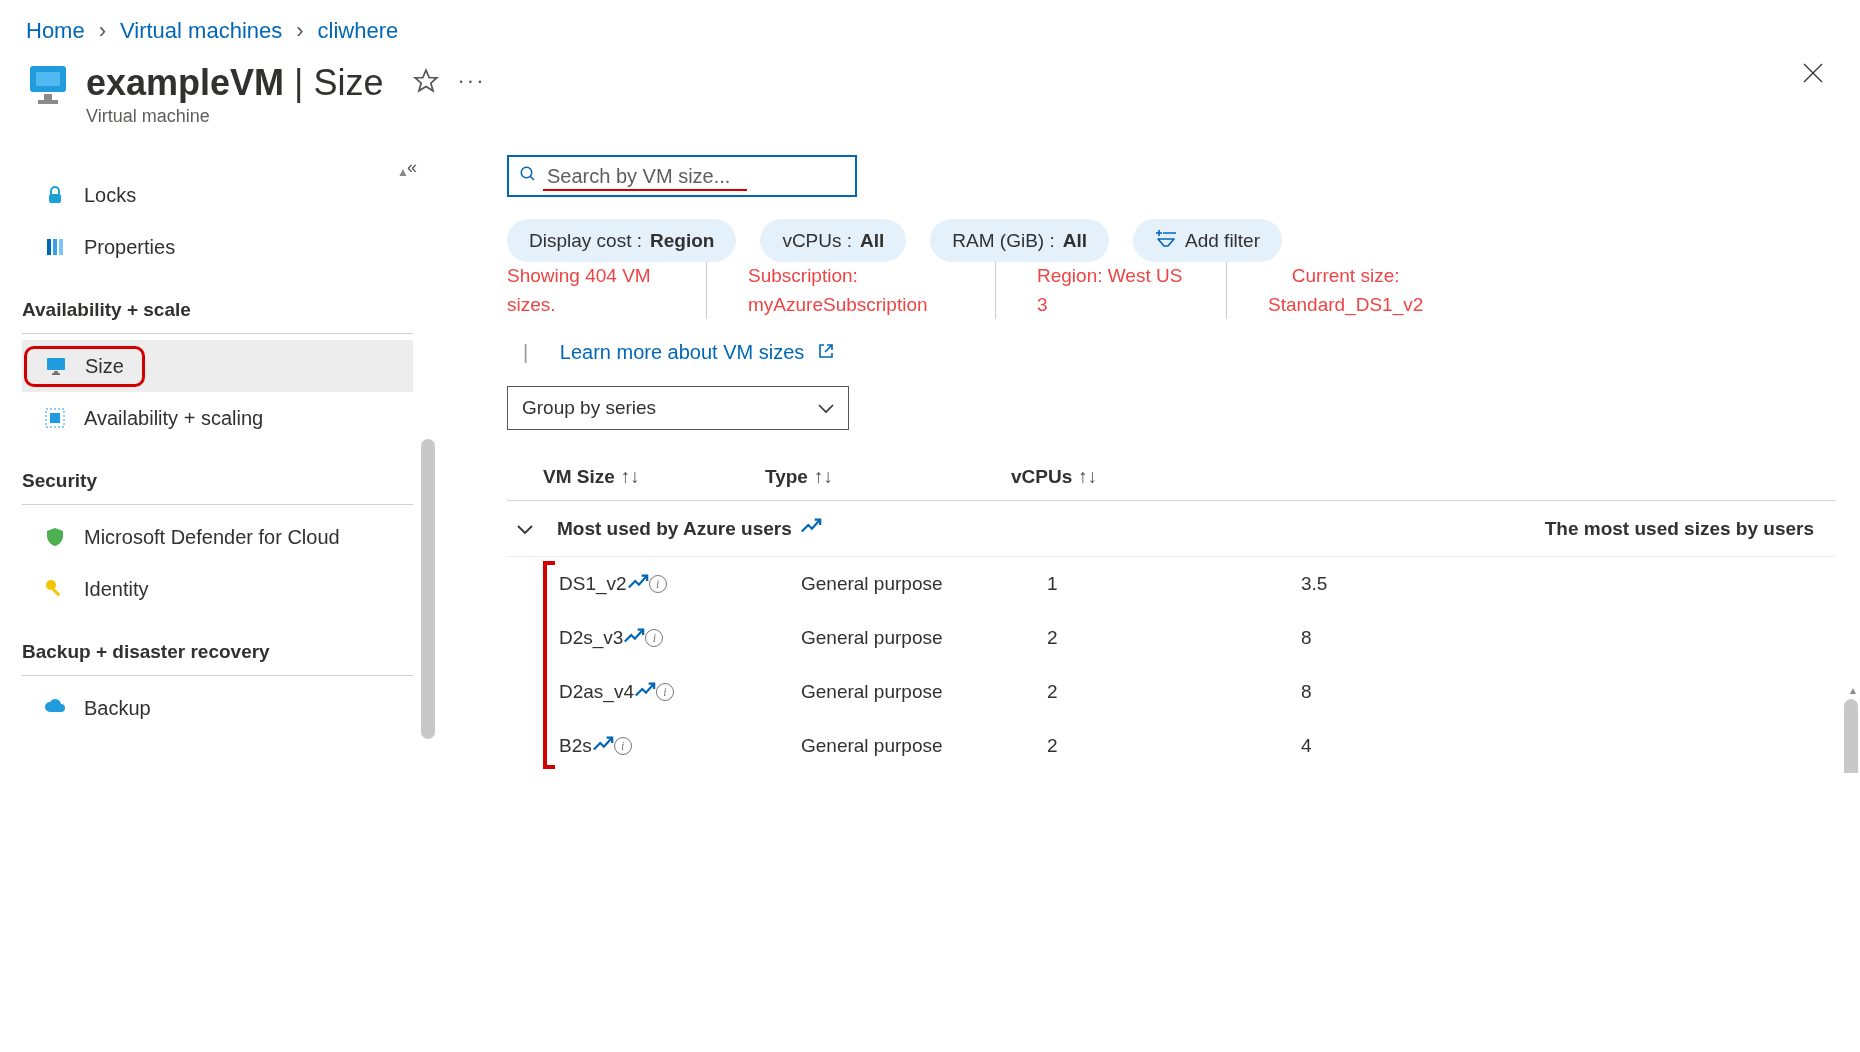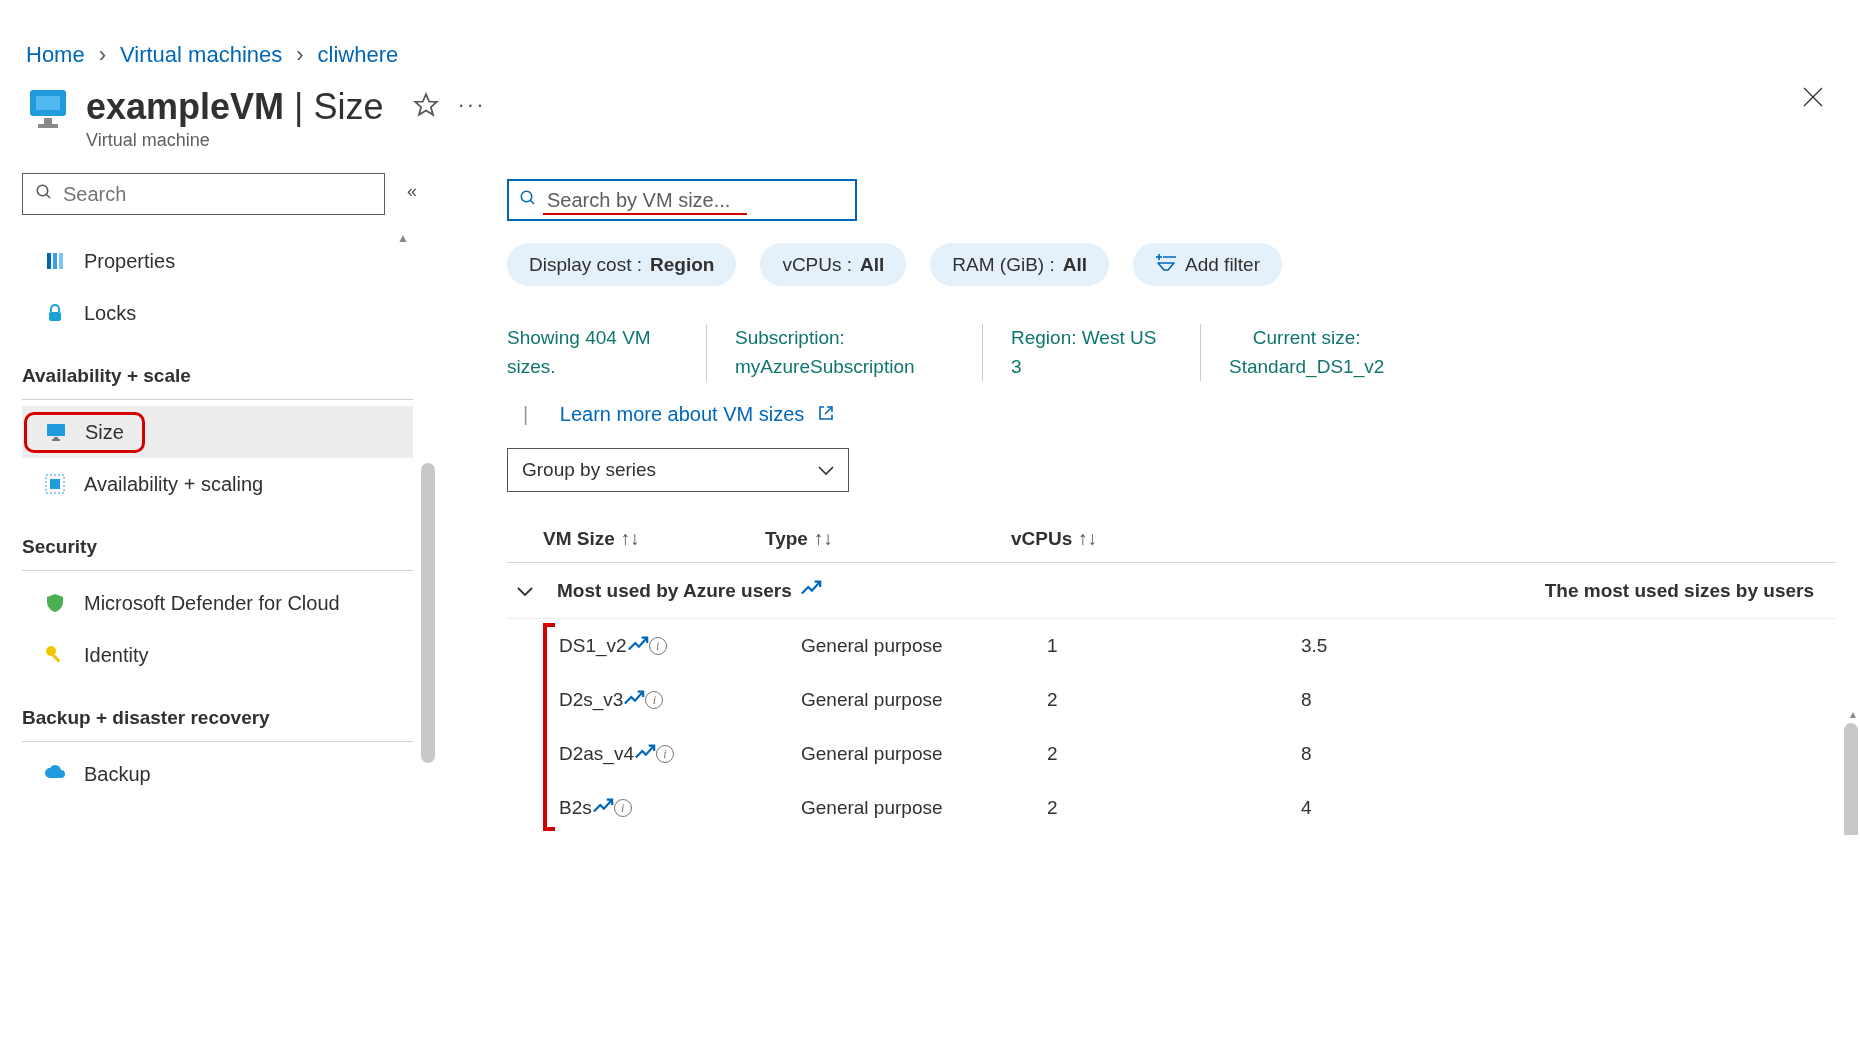--- a/index.html
+++ b/index.html
@@ -1,19 +1,19 @@
 <!DOCTYPE html>
 <html><head>
   <meta charset="utf-8">
   <style>
     * { box-sizing: border-box; margin: 0; padding: 0; }
     body { font-family: "Segoe UI", -apple-system, sans-serif; color: #323130; background: #fff; font-size: 18px; }
     a { color: #0067b8; text-decoration: none; }
 
-    .breadcrumb { padding: 18px 26px 10px; font-size: 22px; display: flex; align-items: center; gap: 14px; margin-top: 24px; }
+    .breadcrumb { padding: 18px 26px 10px; font-size: 22px; display: flex; align-items: center; gap: 14px; }
     .breadcrumb .sep { color: #555; }
 
     .header-row { display: flex; align-items: flex-start; padding: 8px 26px 12px; gap: 16px; }
     .header-icon { width: 44px; height: 44px; display: flex; align-items: center; justify-content: center; }
     .header-icon svg { width: 44px; height: 44px; }
     .header-title { font-size: 36px; font-weight: 600; flex: 0 0 auto; display: flex; align-items: center; gap: 10px; }
     .header-sub { font-size: 18px; color: #605e5c; margin-top: 2px; }
     .header-actions { display: flex; align-items: center; gap: 18px; margin-left: 14px; margin-top: 6px; }
     .star-btn, .more-btn, .close-btn { cursor: pointer; color: #555; display: flex; align-items: center; justify-content: center; }
     .close-btn { margin-left: auto; font-size: 26px; color: #333; padding-right: 10px; }
@@ -42,21 +42,21 @@
     .vm-search svg { width: 18px; height: 18px; stroke: #0067b8; }
     .vm-search input { border: 0; outline: 0; font-size: 20px; padding-left: 10px; width: 100%; color: #555; }
     .vm-search input::placeholder { color: #605e5c; }
     .red-underline { position: absolute; left: 36px; right: 110px; bottom: 6px; height: 2px; background: #d40000; }
 
     .filter-pills { display: flex; gap: 24px; margin-top: 22px; flex-wrap: wrap; }
     .pill { border-radius: 24px; background: #e4f1fb; color: #323130; padding: 10px 22px; font-size: 19px; cursor: pointer; display: flex; align-items: center; gap: 8px; }
     .pill b { font-weight: 700; }
     .pill .add-icon { color: #0067b8; font-weight: 400; }
 
-    .info-row { display: flex; margin-top: 38px; font-size: 19px; color: #0f766e; gap: 0; }
+    .info-row { display: flex; font-size: 19px; color: #ef4444; gap: 13px; }
     .info-cell { padding-right: 28px; border-right: 1px solid #ccc; margin-right: 28px; line-height: 1.5; }
     .info-cell:first-child { border-right: 1px solid #ccc; width: 200px; }
     .info-cell:nth-child(2) { width: 248px; }
     .info-cell:nth-child(3) { width: 190px; }
     .info-cell:last-child { border-right: 0; margin-right: 0; text-align: center; }
 
     .learn-row { margin-top: 22px; font-size: 20px; }
     .learn-row .sep2 { color: #999; margin: 0 26px 0 16px; }
     .ext-icon { display: inline-block; margin-left: 8px; }
 
@@ -133,53 +133,44 @@
     <svg width="22" height="22" viewBox="0 0 22 22" stroke="#333" stroke-width="1.2">
         <line x1="2" y1="2" x2="20" y2="20"></line>
         <line x1="20" y1="2" x2="2" y2="20"></line>
       </svg>
   </span>
 </div>
 
 <div class="content-area">
 
   <div class="sidebar">
-    <div class="sidebar-search">
-      <span>
-        <svg viewBox="0 0 24 24" fill="none" stroke-width="2">
-            <circle cx="10" cy="10" r="7"></circle>
-            <line x1="20" y1="20" x2="15" y2="15"></line>
-          </svg>
-      </span>
-      <input placeholder="Search" style="">
-    </div>
     <span class="collapse-btn">«</span>
 
     <div class="menu">
       <span class="menu-scroll-arrow">▲</span>
+
+      <div class="menu-item">
+        <span class="mi-icon">
+          <svg width="20" height="20" viewBox="0 0 20 20">
+              <rect x="4" y="9" width="12" height="9" rx="2" fill="#1aa2d4"></rect>
+              <path d="M6 9 V6 a4 4 0 0 1 8 0 V9" fill="none" stroke="#1aa2d4" stroke-width="2"></path>
+            </svg>
+        </span>
+        <span>Locks</span>
+      </div>
 
       <div class="menu-item">
         <span class="mi-icon">
           <svg width="20" height="20" viewBox="0 0 20 20">
               <rect x="2" y="2" width="4" height="16" fill="#0067b8"></rect>
               <rect x="8" y="2" width="4" height="16" fill="#3aa0e9"></rect>
               <rect x="14" y="2" width="4" height="16" fill="#7cc4f2"></rect>
             </svg>
         </span>
         <span>Properties</span>
-      </div>
-
-      <div class="menu-item">
-        <span class="mi-icon">
-          <svg width="20" height="20" viewBox="0 0 20 20">
-              <rect x="4" y="9" width="12" height="9" rx="2" fill="#1aa2d4"></rect>
-              <path d="M6 9 V6 a4 4 0 0 1 8 0 V9" fill="none" stroke="#1aa2d4" stroke-width="2"></path>
-            </svg>
-        </span>
-        <span>Locks</span>
       </div>
 
       <div class="section-head">Availability + scale</div>
 
       <div class="menu-item selected">
         <span class="red-box">
           <span class="mi-icon">
             <svg width="20" height="20" viewBox="0 0 20 20">
                 <rect x="1" y="2" width="18" height="12" rx="1" fill="#1f9bde"></rect>
                 <rect x="8" y="15" width="4" height="2" fill="#777"></rect>

